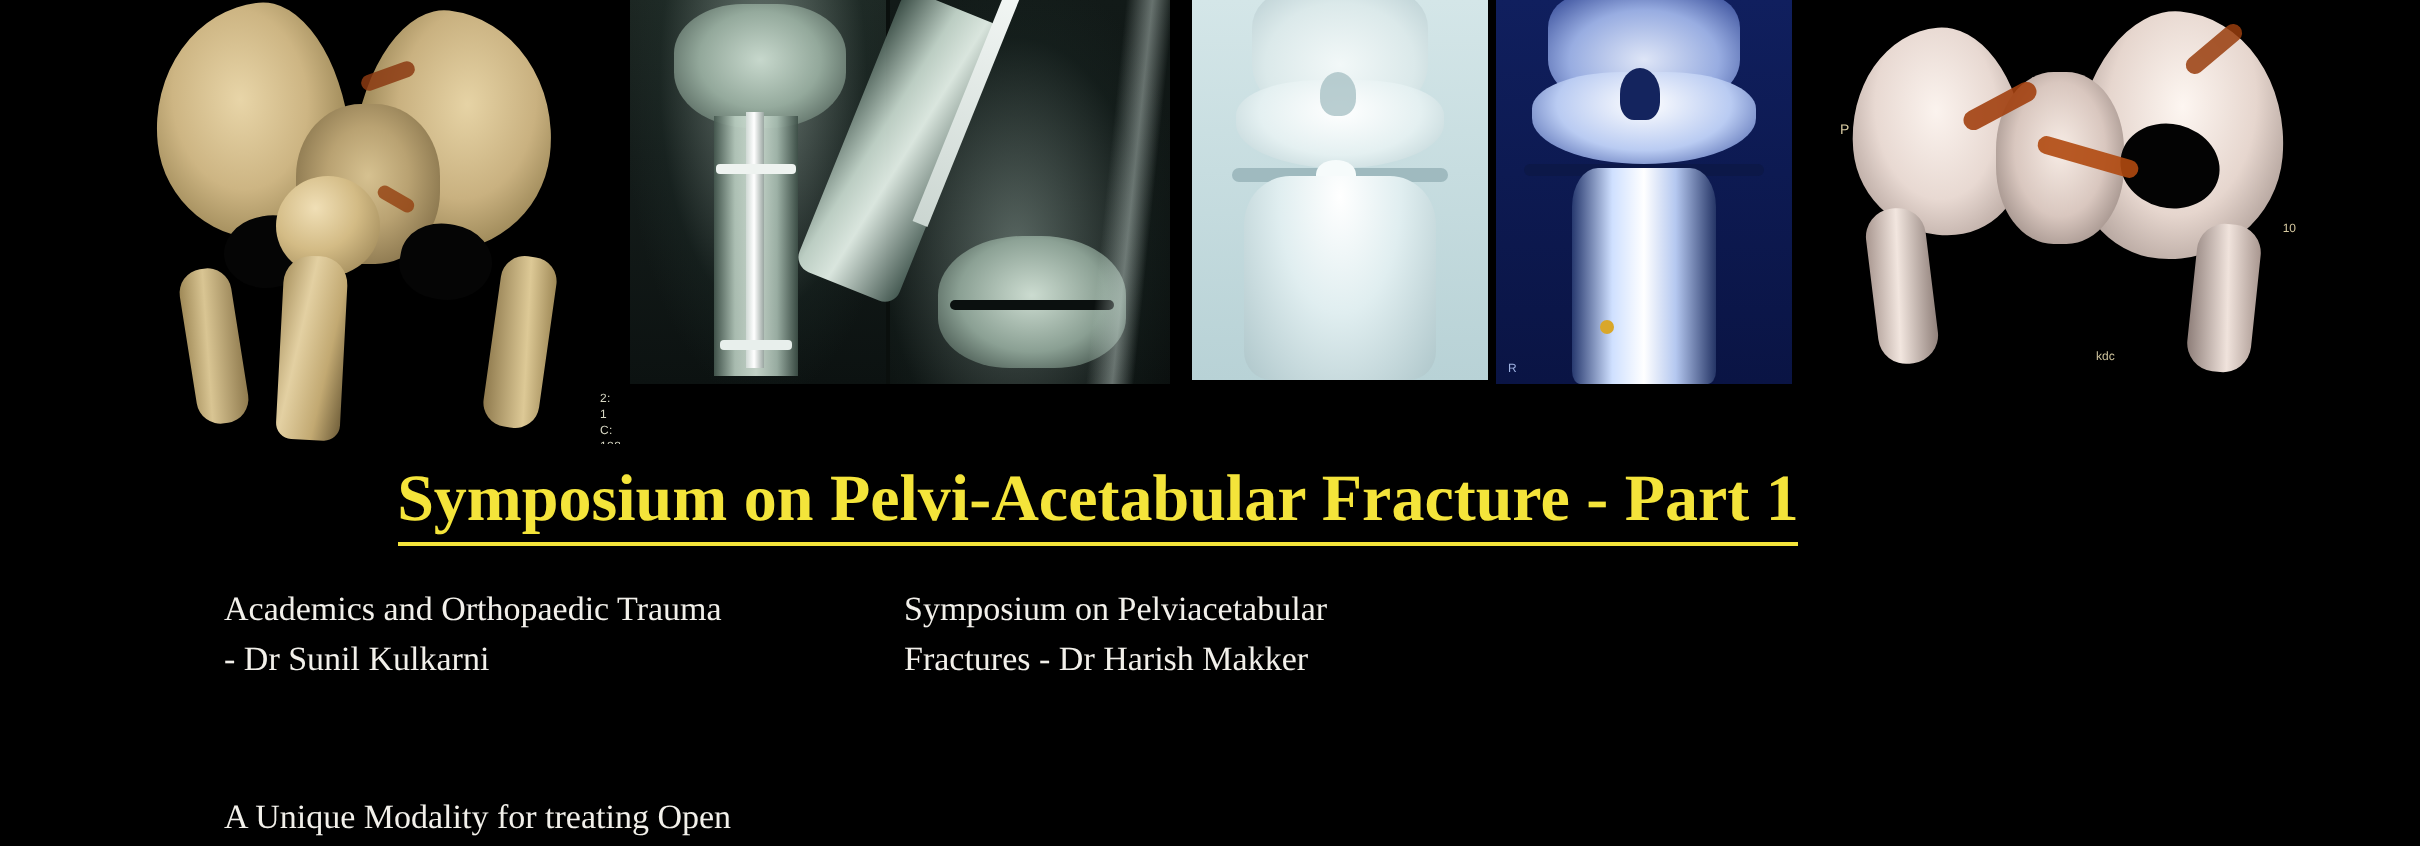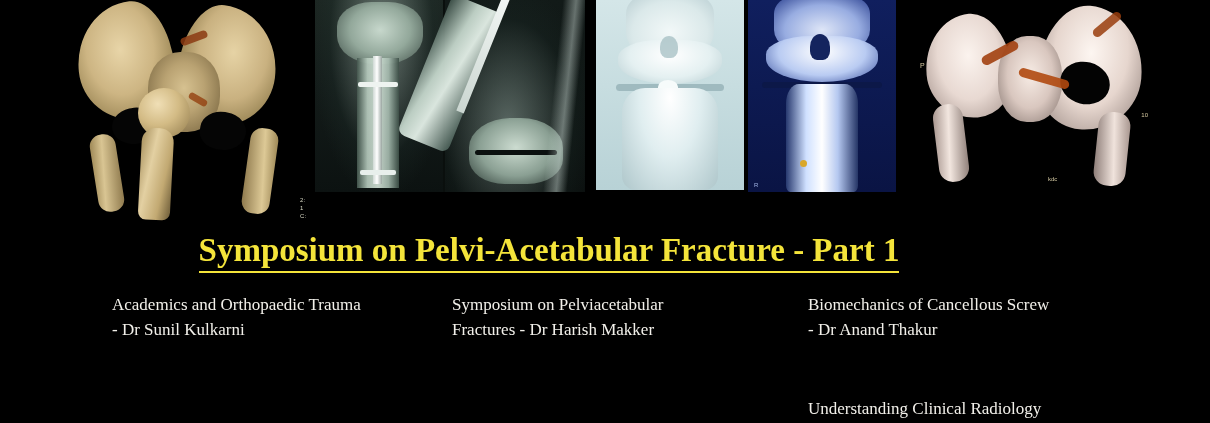--- a/index.html
+++ b/index.html
@@ -577,18 +577,16 @@
 
   <div class="title">
     <span>Symposium on Pelvi-Acetabular Fracture - Part 1</span>
   </div>
 
   <div class="sessions">
     <div class="session s-r1 s-c1">Academics and Orthopaedic Trauma
  - Dr Sunil Kulkarni</div>
     <div class="session s-r1 s-c2">Symposium on Pelviacetabular
 Fractures - Dr Harish Makker</div>
-    <div class="session s-r1 s-c3">Biomechanics of Cancellous Screw
- - Dr Anand Thakur</div>
-    <div class="session s-r2 s-c3">Understanding Clinical Radiology</div>
+    <div class="session s-r2 s-c1">A Unique Modality for treating Open</div>
   </div>
 
 </div>
 
 </body></html>

